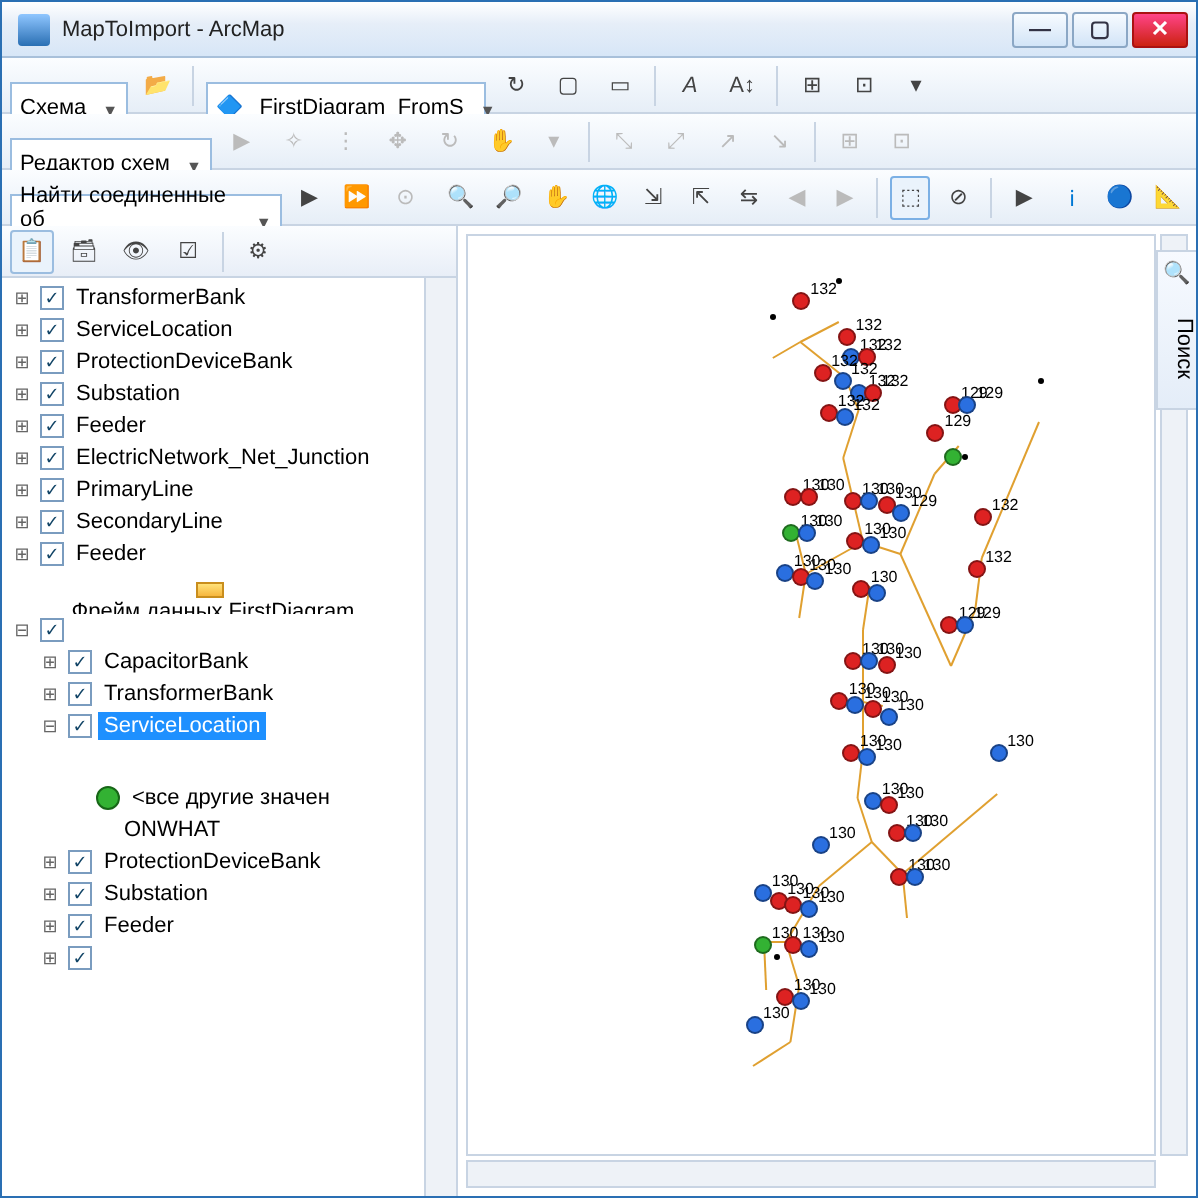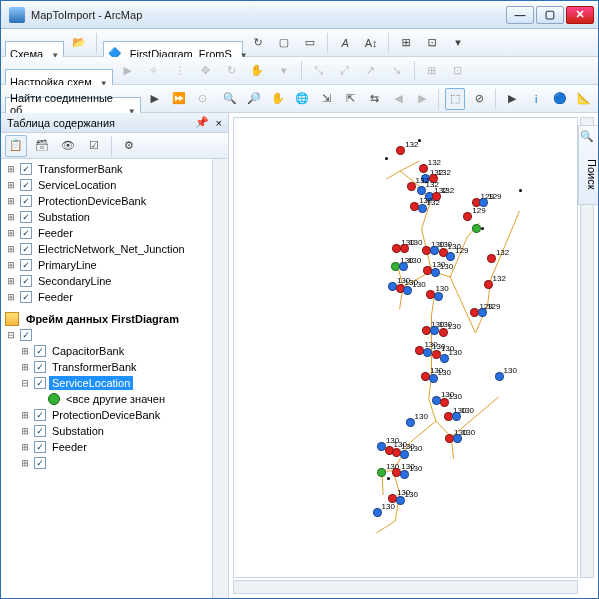--- a/index.html
+++ b/index.html
@@ -84,21 +84,21 @@
     <div class="tb-btn" style="font-style:italic">A</div>
     <div class="tb-btn">A↕</div>
     <div class="tb-sep"></div>
     <div class="tb-btn">⊞</div>
     <div class="tb-btn">⊡</div>
     <div class="tb-btn">▾</div>
   </div>
 
   <div class="toolbarrow">
     <div class="tb-dd">
-        <span>Настройка схем</span>
+        <span>Редактор схем</span>
         <span class="arrow">▼</span>
       </div>
     <div class="tb-btn" style="color:#bbb">▶</div>
     <div class="tb-btn" style="color:#bbb">✧</div>
     <div class="tb-btn" style="color:#bbb">⋮</div>
     <div class="tb-btn" style="color:#bbb">✥</div>
     <div class="tb-btn" style="color:#bbb">↻</div>
     <div class="tb-btn" style="color:#bbb">✋</div>
     <div class="tb-btn" style="color:#bbb">▾</div>
     <div class="tb-sep"></div>
@@ -134,25 +134,20 @@
     <div class="tb-btn">⊘</div>
     <div class="tb-sep"></div>
     <div class="tb-btn">▶</div>
     <div class="tb-btn" style="color:#0078d4">ℹ</div>
     <div class="tb-btn">🔵</div>
     <div class="tb-btn">📐</div>
   </div>
 
   <div class="content">
     <div class="toc">
-      <div class="toc-title">
-        <span class="t">Таблица содержания</span>
-        <span style="margin-right:6px">📌</span>
-        <span>×</span>
-      </div>
       <div class="toc-tb">
         <div class="tb-btn" style="border:1px solid #9bbde0;background:#eaf3fc">📋</div>
         <div class="tb-btn">🗃</div>
         <div class="tb-btn">👁</div>
         <div class="tb-btn">☑</div>
         <div class="tb-sep"></div>
         <div class="tb-btn">⚙</div>
       </div>
       <div class="toc-body">
         <div class="toc-list" id="toc-list">
@@ -194,21 +189,21 @@
             <div class="row" style="padding-left: 4px;">
               <div class="exp">⊞</div>
               <div class="cb">✓</div>
               <div class="lbl">SecondaryLine</div>
             </div>
             <div class="row" style="padding-left: 4px;">
               <div class="exp">⊞</div>
               <div class="cb">✓</div>
               <div class="lbl">Feeder</div>
             </div>
-            <div class="row" style="padding-left: 4px; margin-top: 6px; font-weight: bold;">
+            <div class="row" style="padding-left: 4px; margin-top: 6px; font-weight: normal; flex-direction: column;">
               <div class="df-icon"></div>
               <div class="lbl">Фрейм данных FirstDiagram</div>
             </div>
             <div class="row" style="padding-left: 4px;">
               <div class="exp">⊟</div>
               <div class="cb">✓</div>
             </div>
             <div class="row" style="padding-left: 18px;">
               <div class="exp">⊞</div>
               <div class="cb">✓</div>
@@ -217,24 +212,28 @@
             <div class="row" style="padding-left: 18px;">
               <div class="exp">⊞</div>
               <div class="cb">✓</div>
               <div class="lbl">TransformerBank</div>
             </div>
             <div class="row selected" style="padding-left: 18px;">
               <div class="exp">⊟</div>
               <div class="cb">✓</div>
               <div class="lbl">ServiceLocation</div>
             </div>
-            <div class="row" style="padding-left: 32px;">
+            <div class="row" style="padding-left: 32px; margin-top: 20px;">
               <div class="exp"></div>
               <div class="sym green"></div>
               <div class="lbl">&lt;все другие значен</div>
+            </div>
+            <div class="row" style="padding-left: 46px;">
+              <div class="exp"></div>
+              <div class="lbl">ONWHAT</div>
             </div>
             <div class="row" style="padding-left: 18px;">
               <div class="exp">⊞</div>
               <div class="cb">✓</div>
               <div class="lbl">ProtectionDeviceBank</div>
             </div>
             <div class="row" style="padding-left: 18px;">
               <div class="exp">⊞</div>
               <div class="cb">✓</div>
               <div class="lbl">Substation</div>

